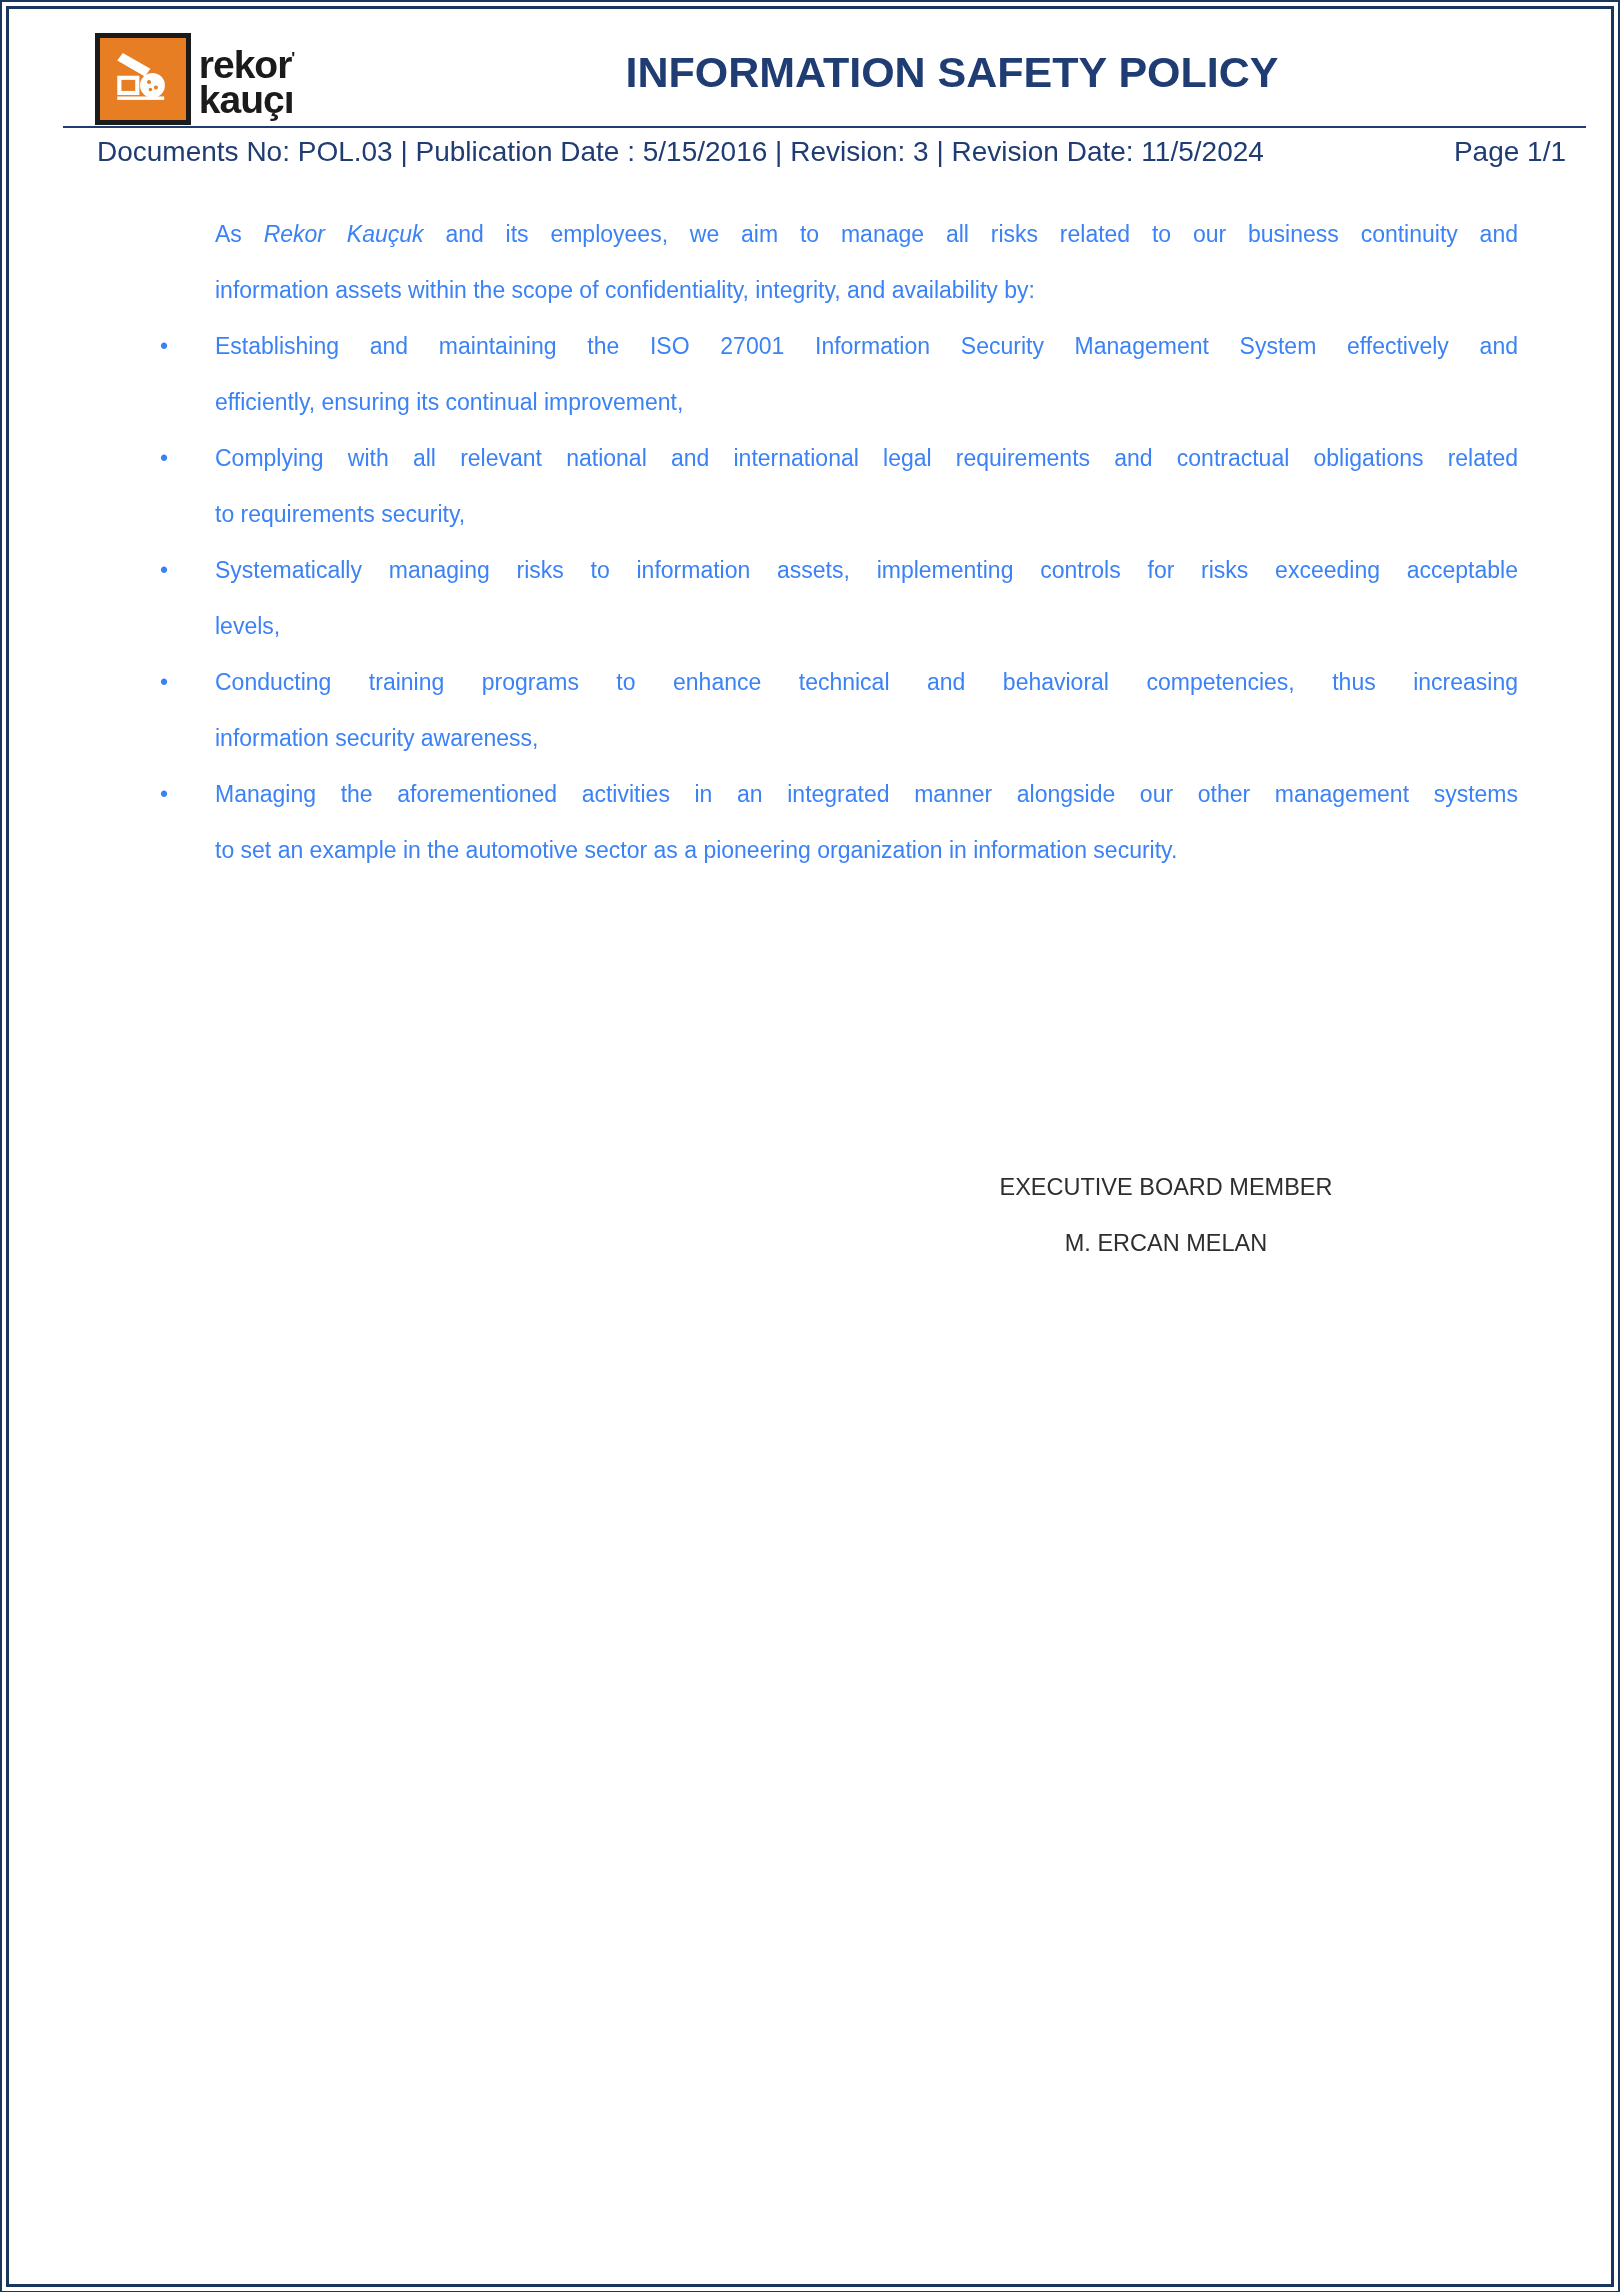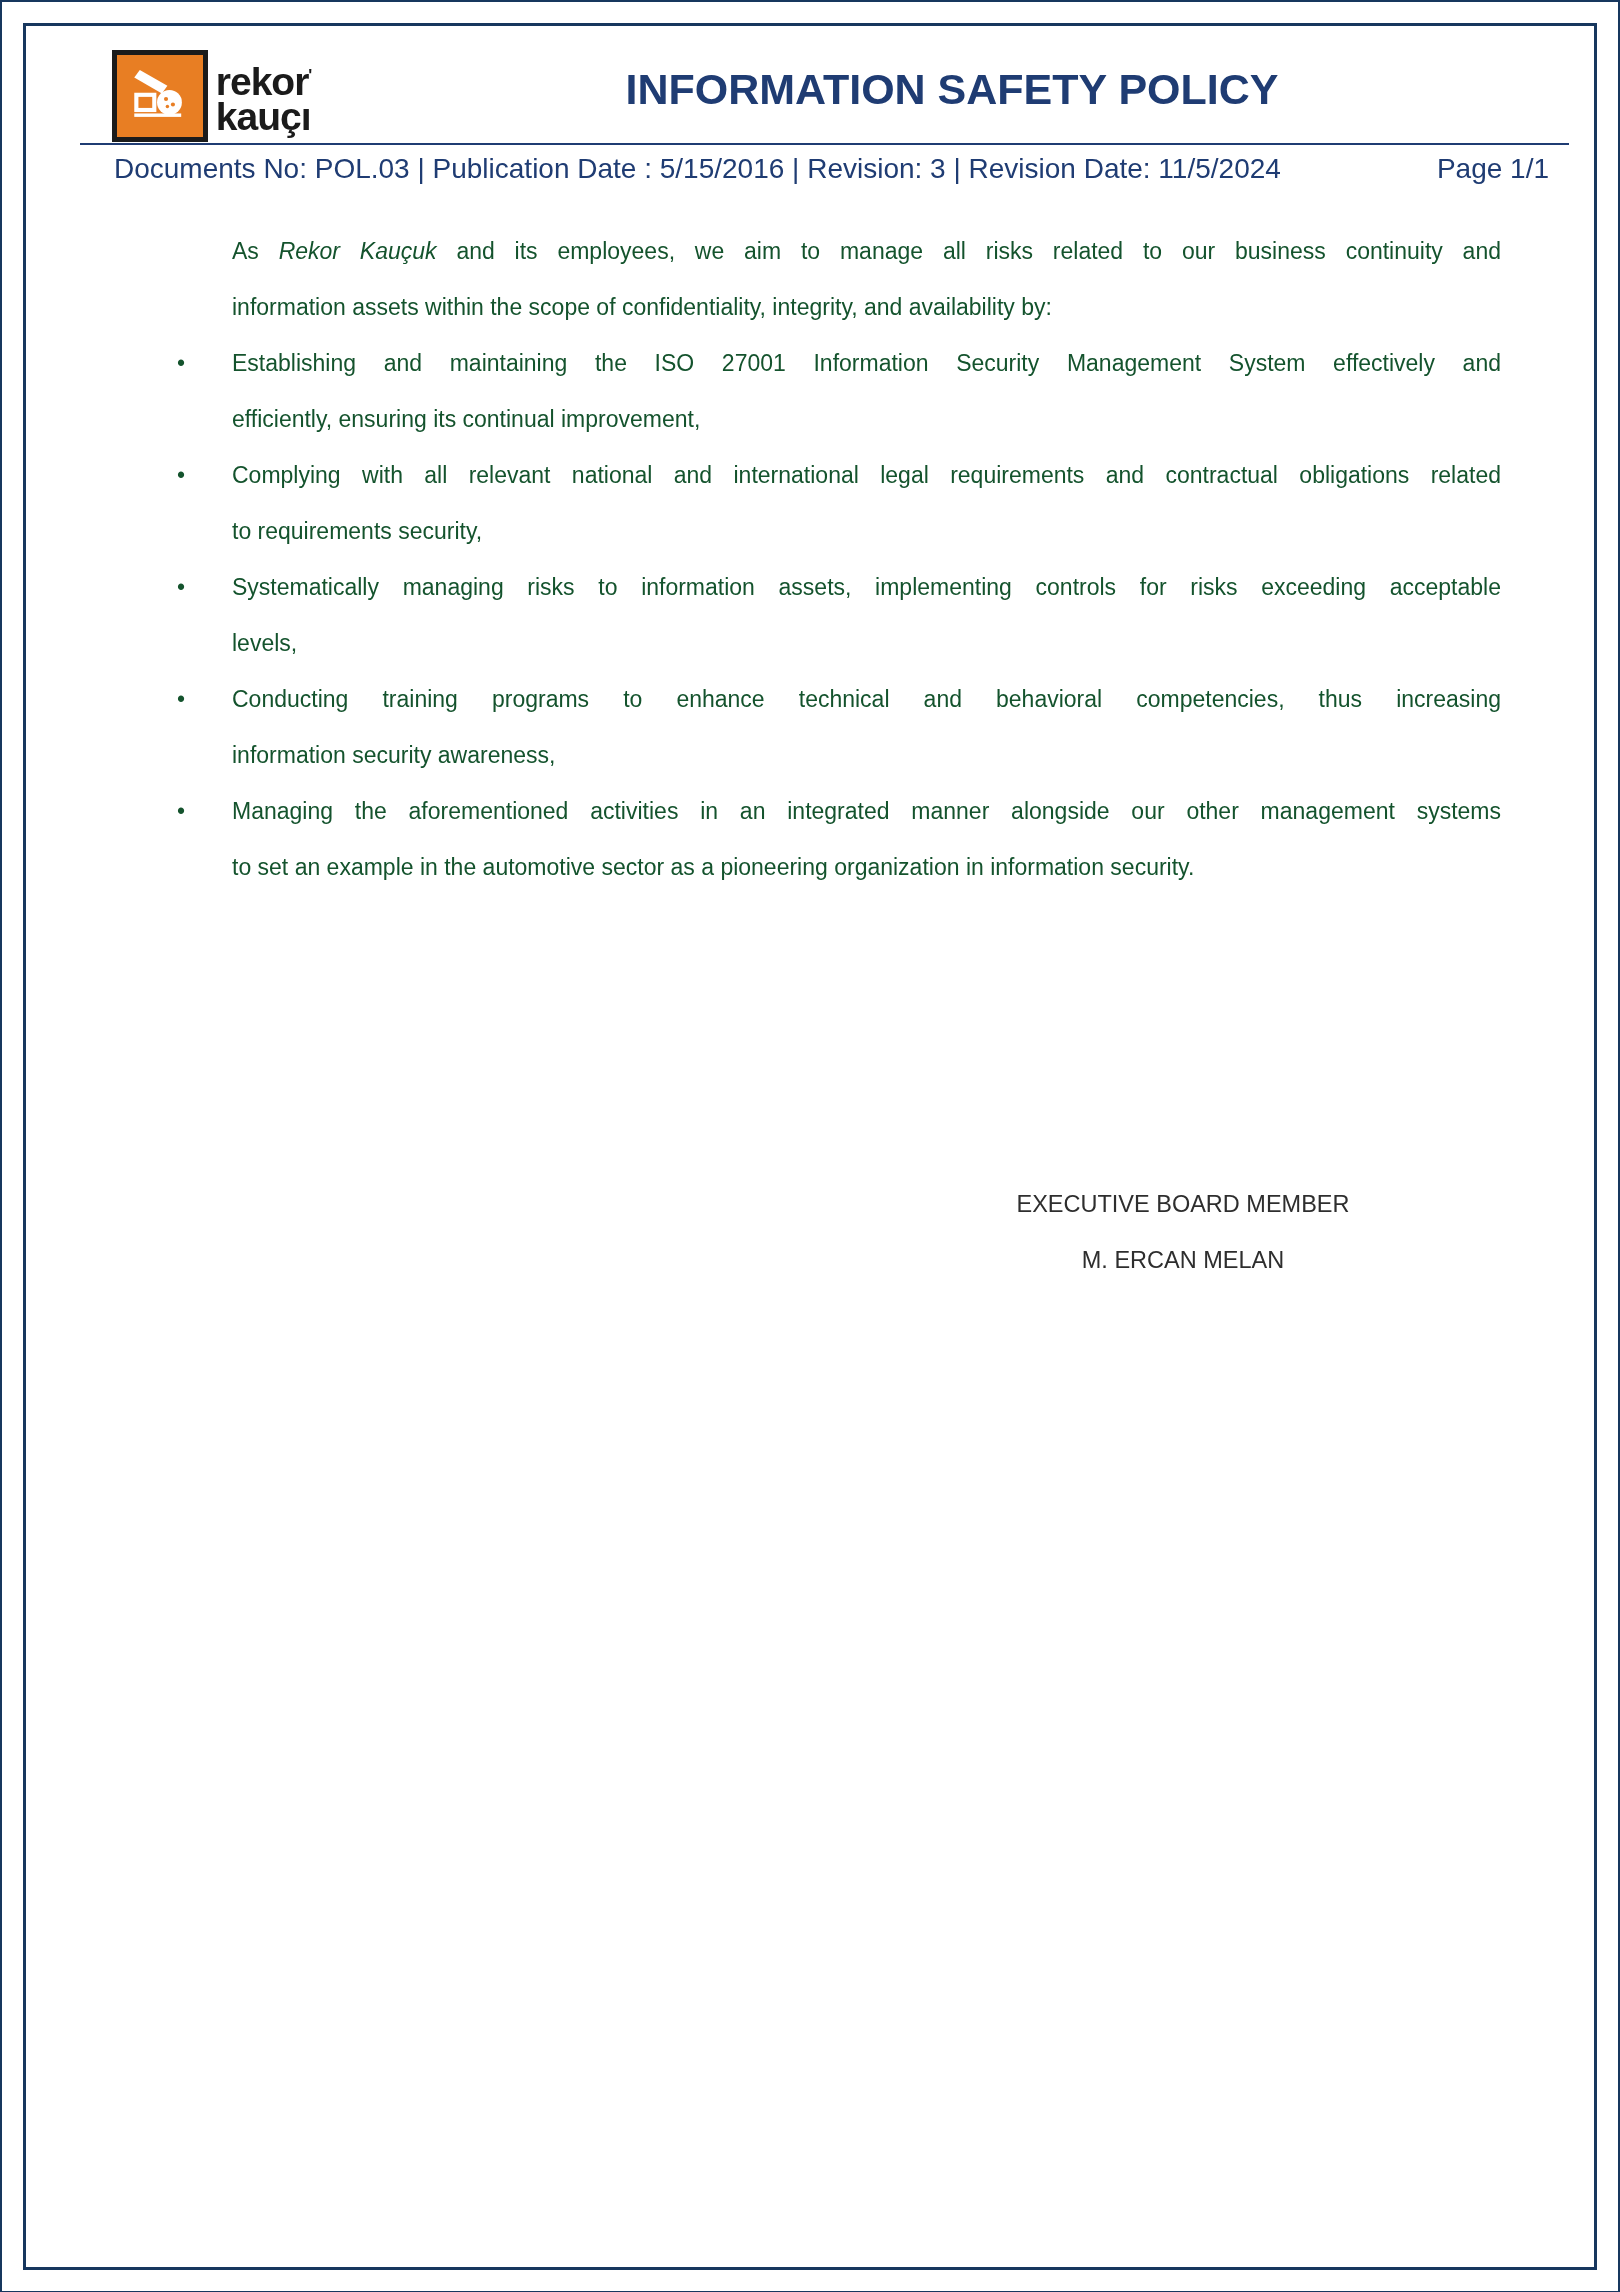--- a/index.html
+++ b/index.html
@@ -6,21 +6,21 @@
     margin: 0;
     padding: 0;
     background: #ffffff;
     font-family: "Liberation Sans", sans-serif;
   }
   .page {
     box-sizing: border-box;
     width: 1620px;
     height: 2293px;
     border: 2.9px solid #17375E;
-    padding: 21px;
+    padding: 4px;
     background: #ffffff;
   }
   .page-inner {
     box-sizing: border-box;
     width: 100%;
     height: 100%;
     border: 3.9px solid #17375E;
     position: relative;
     background: #ffffff;
     overflow: hidden;
@@ -86,21 +86,21 @@
     color: #1F3C73;
   }
   
   .content {
     position: absolute;
     top: 197px;
     left: 206px;
     right: 93px;
     font-size: 23px;
     line-height: 56px;
-    color: #14532d;
+    color: #3b82f6;
   }
   .line {
     min-height: 56px;
   }
   .jline {
     text-align: justify;
     text-align-last: justify;
   }
   .company {
     font-style: italic;

